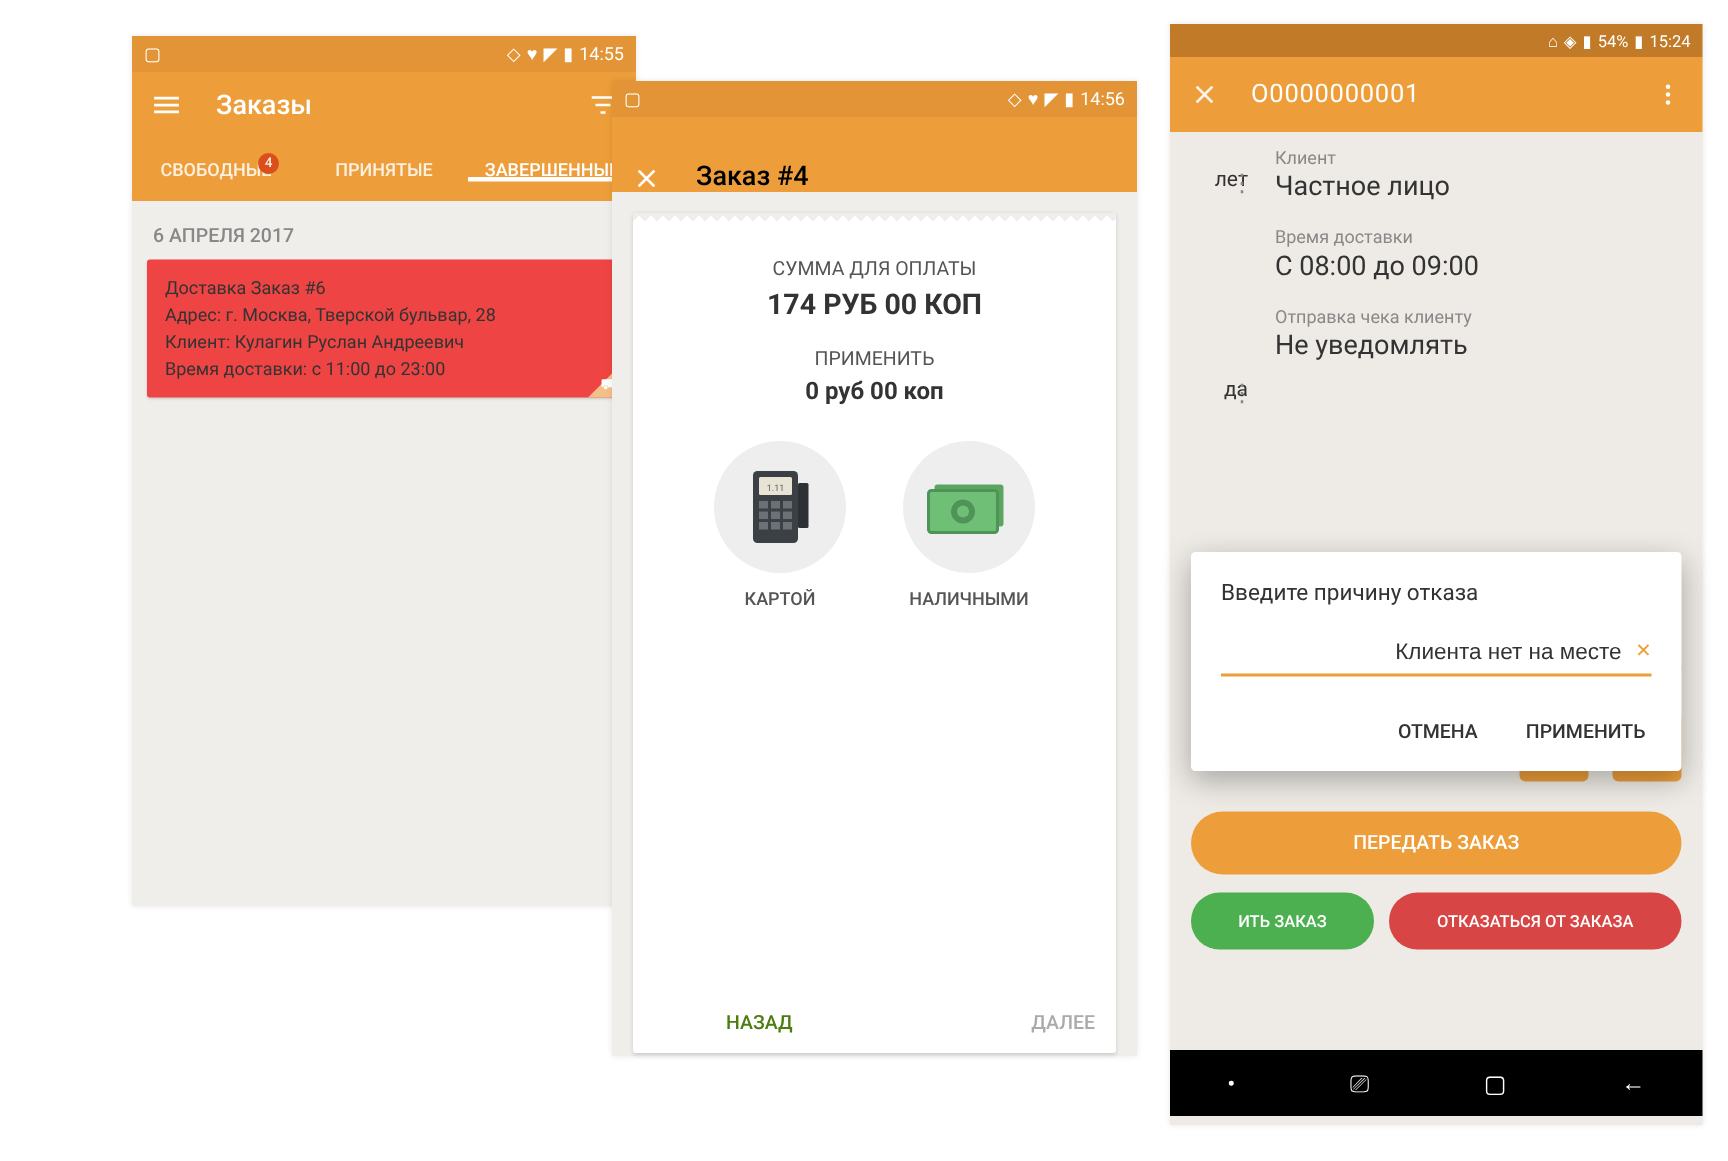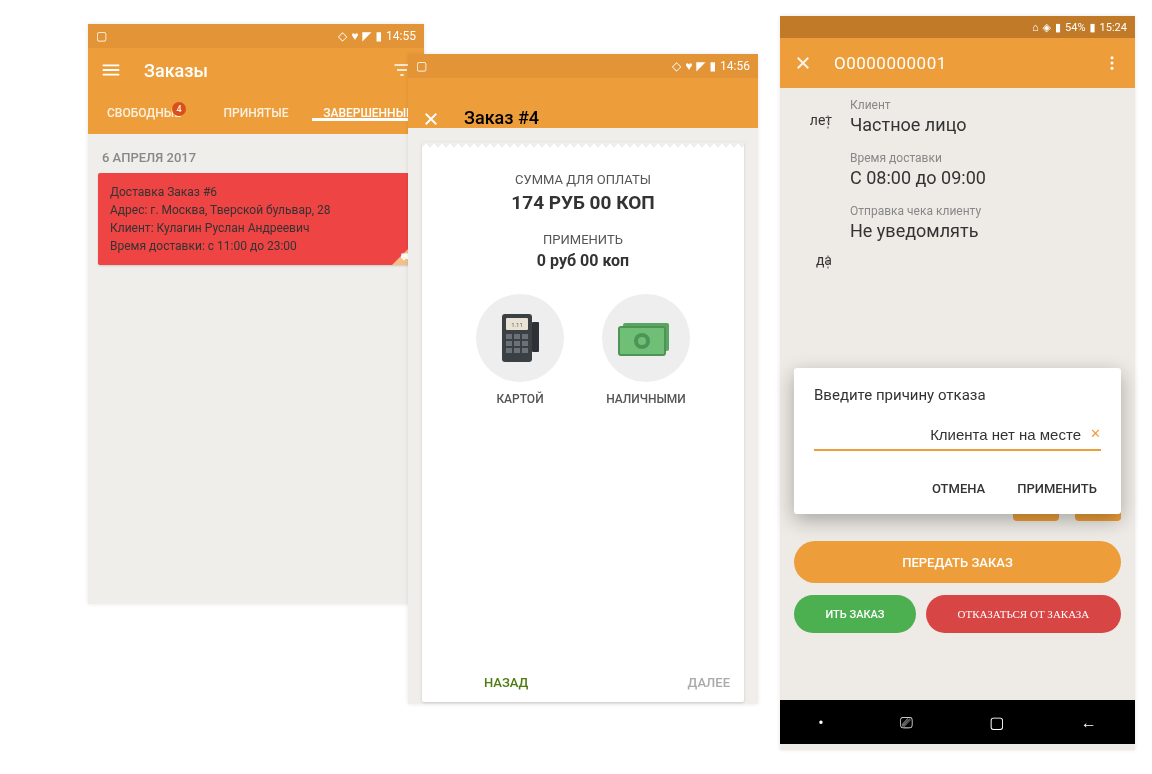--- a/index.html
+++ b/index.html
@@ -62,21 +62,21 @@
   .p3 .sideitem{position:absolute;left:0;width:52px;display:flex;justify-content:flex-end;align-items:center;color:#333;font-size:14px;}
   .p3 .dots{color:#888;position:absolute;}
   .p3 .pinned{margin-left:56px;font-size:15px;color:#333;display:flex;align-items:center;}
   .p3 .pinned .sw{margin-left:auto;width:32px;height:16px;background:#bbb;border-radius:10px;position:relative;}
   .p3 .pinned .sw::after{content:'';position:absolute;width:18px;height:18px;background:#eee;border-radius:50%;top:-1px;left:-2px;box-shadow:0 1px 2px rgba(0,0,0,0.3);}
   .p3 .iconrow{display:flex;gap:16px;justify-content:flex-end;margin:20px 0;}
   .p3 .iconbtn{width:46px;height:46px;background:#ed9e3a;border-radius:4px;display:flex;align-items:center;justify-content:center;color:#fff;}
   .p3 .mainbtn{background:#ed9e3a;color:#fff;border-radius:22px;height:42px;display:flex;align-items:center;justify-content:center;font-size:13px;font-weight:500;margin-bottom:12px;text-align:right;}
   .p3 .btnrow{display:flex;gap:10px;}
   .p3 .gbtn{background:#4caf50;color:#fff;border-radius:20px;height:38px;flex:1;display:flex;align-items:center;justify-content:center;font-size:11px;font-weight:500;}
-  .p3 .rbtn{background:#d84545;color:#fff;border-radius:20px;height:38px;flex:1.6;display:flex;align-items:center;justify-content:center;font-size:11px;font-weight:500;font-family:Liberation Serif, serif;}
+  .p3 .rbtn{background:#d84545;color:#fff;border-radius:20px;height:38px;flex:1.6;display:flex;align-items:center;justify-content:center;font-size:11px;font-weight:500;}
   .p3 .navbar{height:44px;background:#000;display:flex;justify-content:space-around;align-items:center;color:#fff;}
   
   .p3 .dialog{position:absolute;left:14px;right:14px;top:280px;background:#fff;border-radius:3px;box-shadow:0 6px 20px rgba(0,0,0,0.3);padding:18px 20px 10px;z-index:10;}
   .p3 .dialog .dt{font-size:15px;color:#333;margin-bottom:18px;}
   .p3 .dialog .inp{position:relative;margin-bottom:22px;}
   .p3 .dialog input{width:100%;border:none;border-bottom:2px solid #ed9e3a;font-size:15px;padding:4px 20px 6px 0;outline:none;color:#333;text-align:right;}
   .p3 .dialog .clear{position:absolute;right:0;top:4px;color:#ed9e3a;font-size:13px;cursor:pointer;}
   .p3 .dialog .dbtns{display:flex;justify-content:flex-end;gap:24px;}
   .p3 .dialog .dbtn{font-size:13px;font-weight:500;color:#333;padding:8px 4px;}
 

